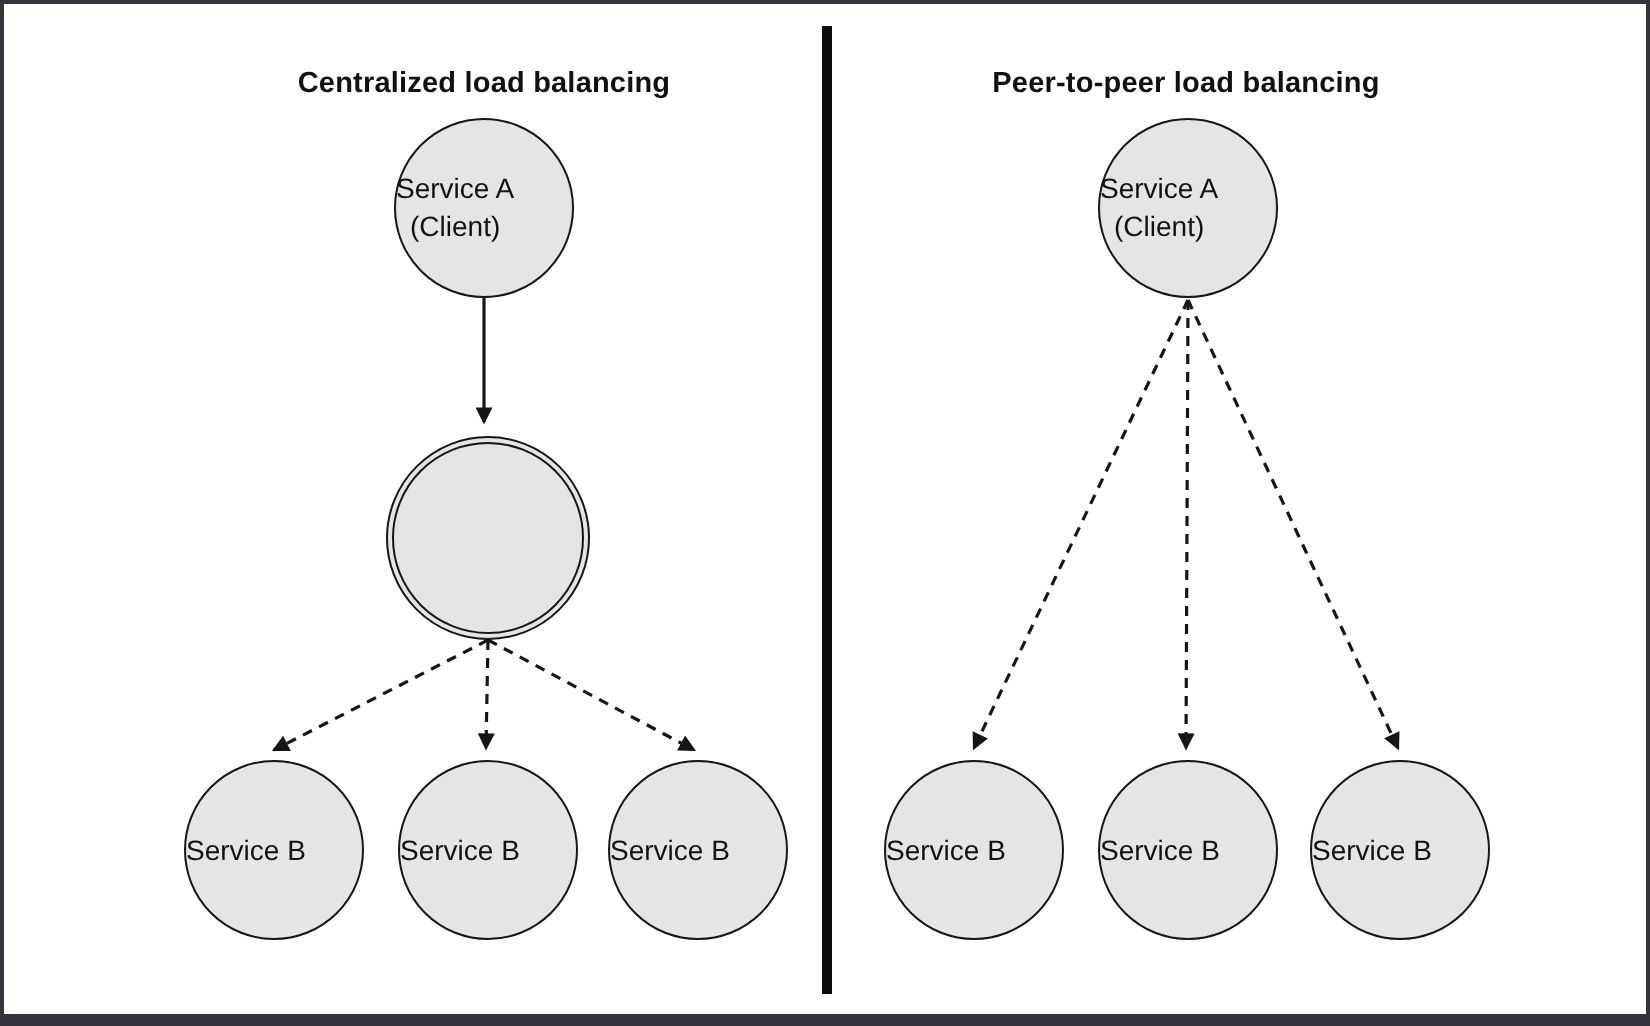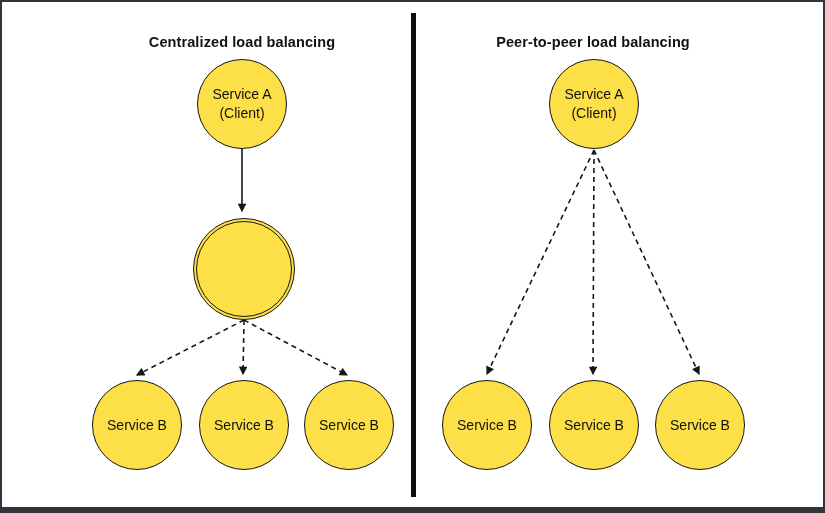--- a/index.html
+++ b/index.html
@@ -43,24 +43,23 @@
     color: #111111;
     letter-spacing: 0.1px;
   }
   .panel-title.left  { left: 90px; }
   .panel-title.right { left: 441px; }
   .node {
     position: absolute;
     box-sizing: border-box;
     border: 1.6px solid #161616;
     border-radius: 50%;
-    background: #fde047;
+    background: #e5e5e5;
     display: flex;
     align-items: center;
-    justify-content: center;
     text-align: center;
     color: #111111;
     font-size: 14px;
     line-height: 19px;
   }
   .node .ring {
     position: absolute;
     inset: 2px;
     border: 1.6px solid #161616;
     border-radius: 50%;

